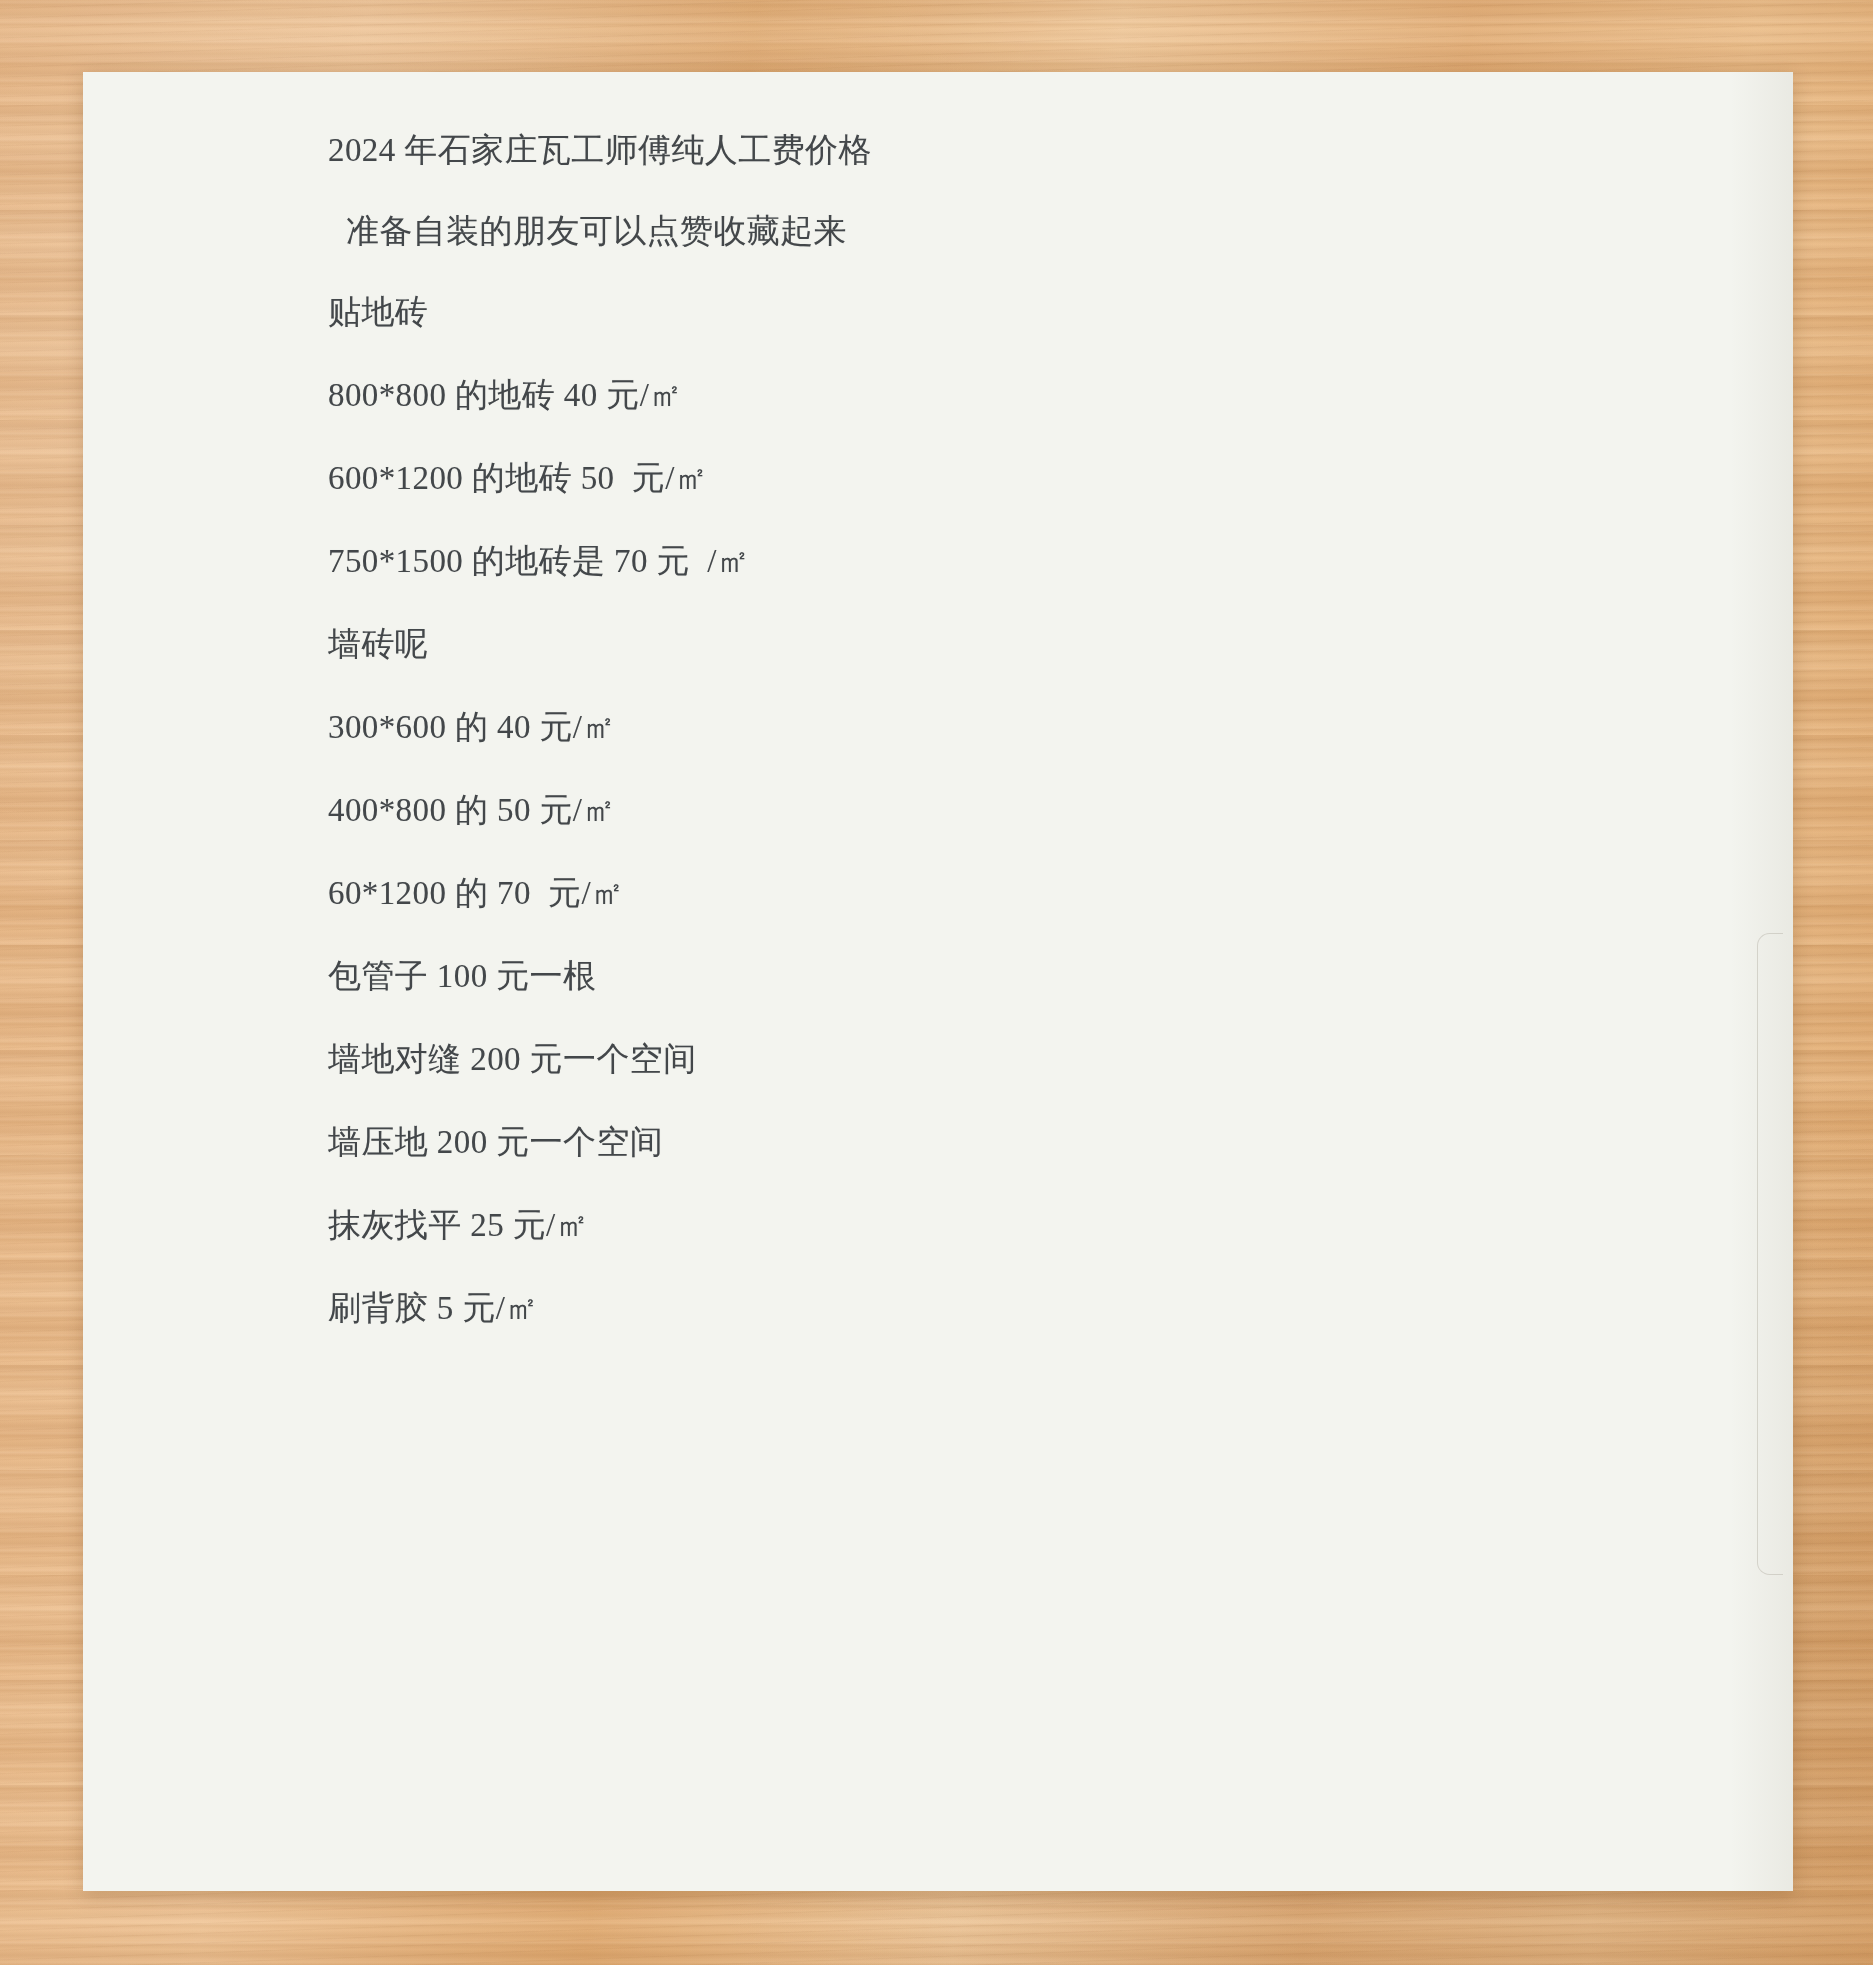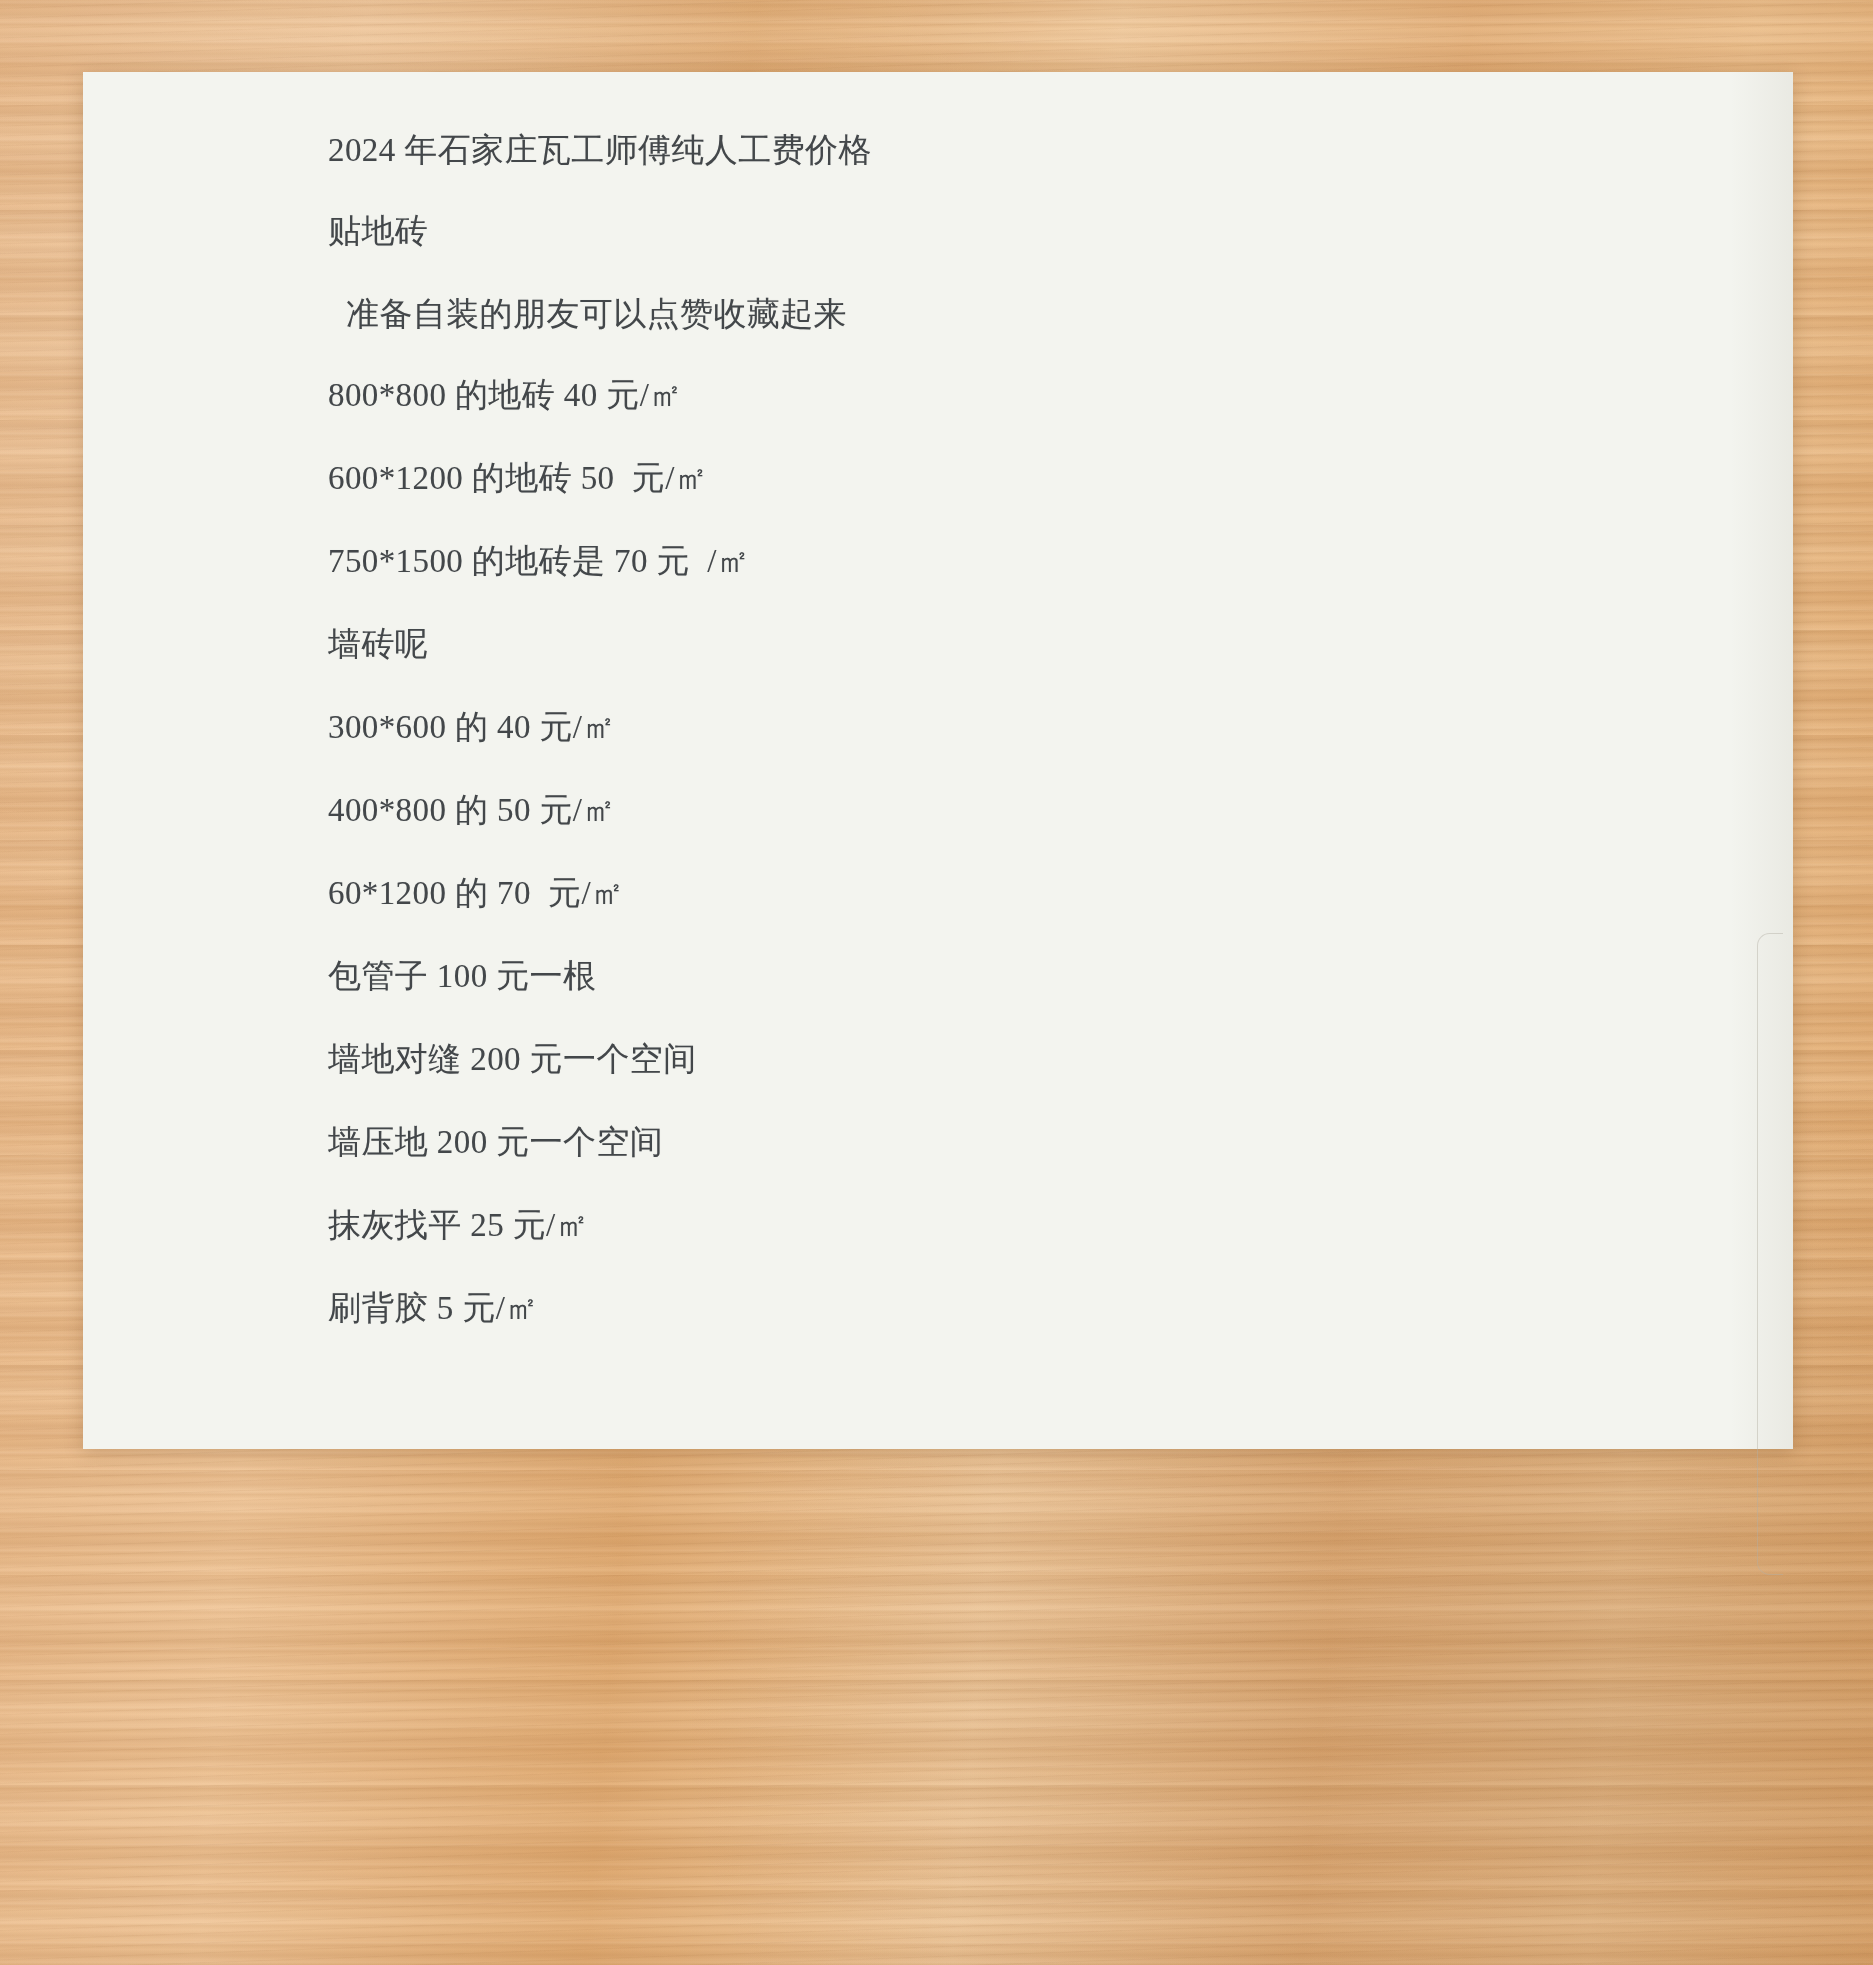--- a/index.html
+++ b/index.html
@@ -60,21 +60,21 @@
         rgba(125,72,28,0.00) 9.8px
       );
   }
 
   
   .paper {
     position: absolute;
     left: 83px;
     top: 72px;
     width: 1710px;
-    height: 1377px;
+    height: 1819px;
     background: #f3f4ef;
     box-shadow: 0 4.2px 18px rgba(90,50,15,0.22);
   }
   .paper::before {
     
     content: "";
     position: absolute;
     right: 0; top: 0; bottom: 0;
     width: 63px;
     background: linear-gradient(90deg, rgba(190,185,170,0) 0%, rgba(190,185,170,0.18) 100%);
@@ -121,22 +121,22 @@
 
 <div class="desk">
   <div class="grain-lines"></div>
 </div>
 
 <div class="paper">
   <div class="page-artifact"></div>
 
   <div class="content">
     <p class="line title">2024 年石家庄瓦工师傅纯人工费价格</p>
+    <p class="line subtitle">准备自装的朋友可以点赞收藏起来</p>
     <p class="line section">贴地砖</p>
-    <p class="line subtitle">准备自装的朋友可以点赞收藏起来</p>
     <p class="line">800*800 的地砖 40 元/㎡</p>
     <p class="line">600*1200 的地砖 50  元/㎡</p>
     <p class="line">750*1500 的地砖是 70 元  /㎡</p>
     <p class="line section">墙砖呢</p>
     <p class="line">300*600 的 40 元/㎡</p>
     <p class="line">400*800 的 50 元/㎡</p>
     <p class="line">60*1200 的 70  元/㎡</p>
     <p class="line">包管子 100 元一根</p>
     <p class="line">墙地对缝 200 元一个空间</p>
     <p class="line">墙压地 200 元一个空间</p>

